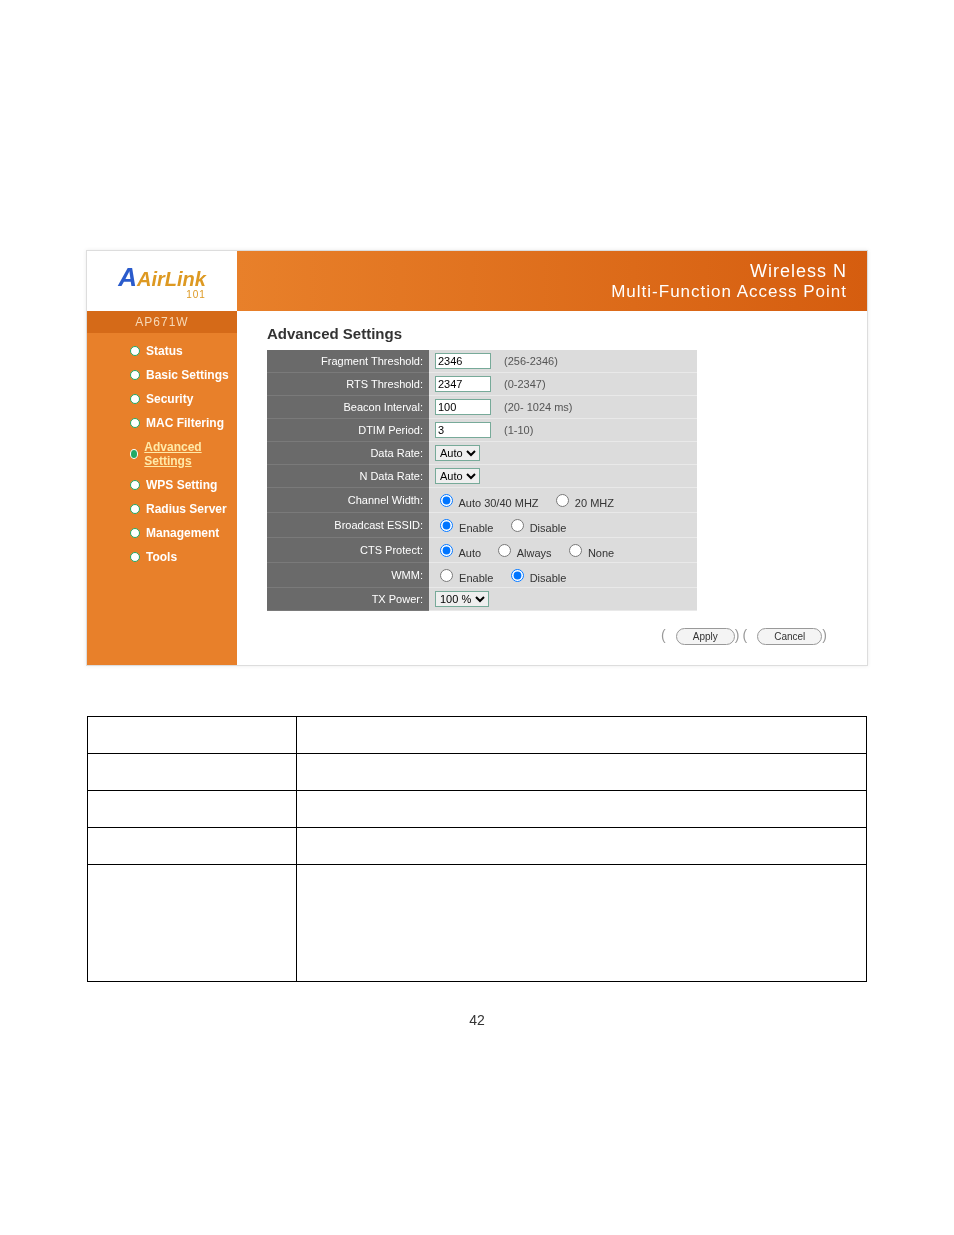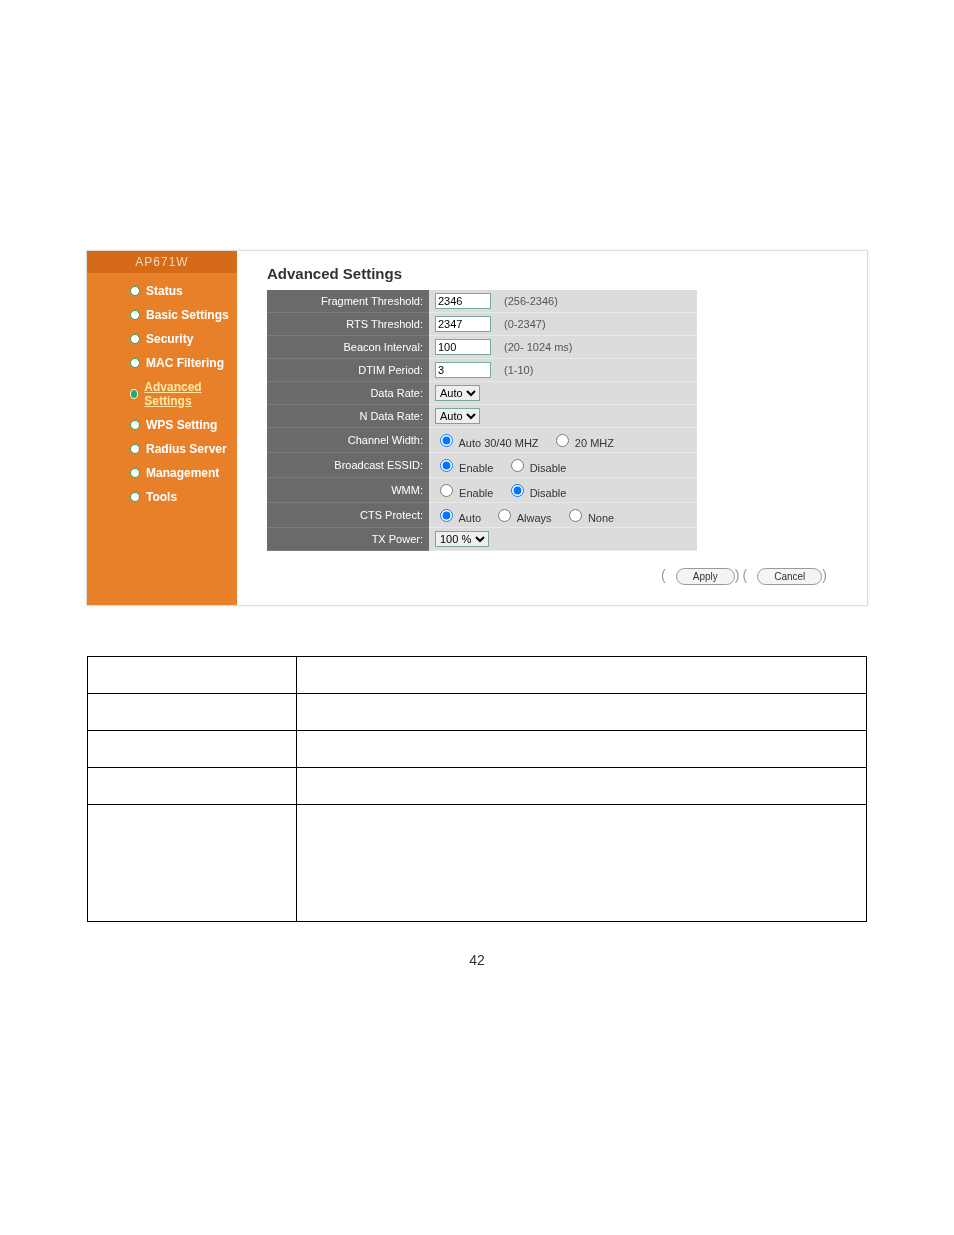--- a/index.html
+++ b/index.html
@@ -77,20 +77,32 @@
   table.def td.term { width:180px; }
   .page-num { text-align:center; font-size:14px; margin-top:30px; }
 </style>
 </head>
 <body>
 
 <div class="page-wrap">
   <div class="intro-space"></div>
 
   <div class="router-ui">
+    <div class="header-row">
+      <div class="logo-cell">
+        <div>
+          <span class="logo-text"><span class="a">A</span><span>AirLink</span></span>
+          <span class="logo-sub">101</span>
+        </div>
+      </div>
+      <div class="banner">
+        <div class="t1">Wireless N</div>
+        <div class="t2">Multi-Function Access Point</div>
+      </div>
+    </div>
     <div class="body-row">
       <div class="sidebar">
         <div class="model-bar">AP671W</div>
         <ul class="nav">
           <li>
               <span class="dot"></span>
               <span>Status</span>
             </li>
           <li>
               <span class="dot"></span>
@@ -181,35 +193,35 @@
           </tr>
           <tr>
             <td class="label">Broadcast ESSID:</td>
             <td class="val">
               <label><input type="radio" checked="" style=""> <span>Enable</span></label>
               &nbsp;&nbsp;
               <label><input type="radio" style=""> <span>Disable</span></label>
             </td>
           </tr>
           <tr>
+            <td class="label">CTS Protect:</td>
+            <td class="val">
+              <label><input type="radio" checked="" style=""> <span>Auto</span></label>
+              &nbsp;&nbsp;
+              <label><input type="radio" style=""> <span>Always</span></label>
+              &nbsp;&nbsp;
+              <label><input type="radio" style=""> <span>None</span></label>
+            </td>
+          </tr>
+          <tr>
             <td class="label">WMM:</td>
             <td class="val">
               <label><input type="radio" style=""> <span>Enable</span></label>
               &nbsp;&nbsp;
               <label><input type="radio" checked="" style=""> <span>Disable</span></label>
-            </td>
-          </tr>
-          <tr>
-            <td class="label">CTS Protect:</td>
-            <td class="val">
-              <label><input type="radio" checked="" style=""> <span>Auto</span></label>
-              &nbsp;&nbsp;
-              <label><input type="radio" style=""> <span>Always</span></label>
-              &nbsp;&nbsp;
-              <label><input type="radio" style=""> <span>None</span></label>
             </td>
           </tr>
           <tr>
             <td class="label">TX Power:</td>
             <td class="val">
               <select><option>100 %</option></select>
             </td>
           </tr>
         </tbody>
           </table>

